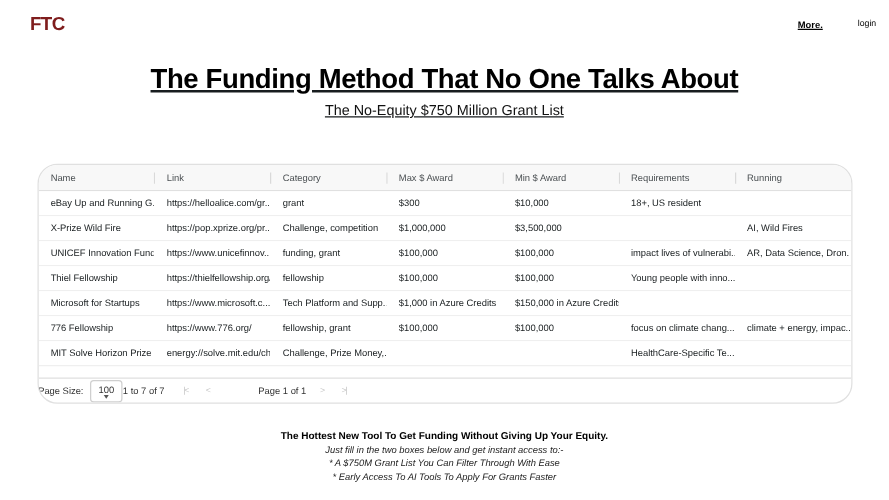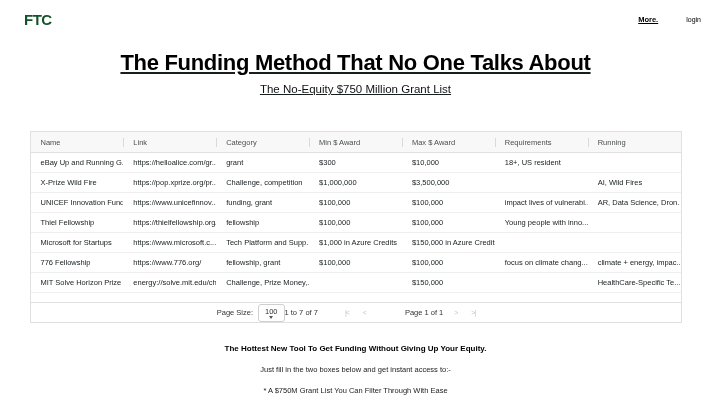--- a/index.html
+++ b/index.html
@@ -2,59 +2,59 @@
 <html><head>
 <meta charset="utf-8">
 <style>
   * { margin:0; padding:0; box-sizing:border-box; }
   html,body { width:711px; height:400px; background:#ffffff; overflow:hidden;
               font-family:"Liberation Sans","DejaVu Sans",sans-serif; color:#181d1f; }
 
   
   .topbar { display:flex; justify-content:space-between; align-items:center;
             padding:8px 10px 0 24px; height:30px; }
-  .brand { font-size:15px; font-weight:bold; letter-spacing:-0.5px; color:#14532d; }
+  .brand { font-size:15px; font-weight:bold; letter-spacing:-0.5px; color:#7f1d1d; }
   .topbar-right { display:flex; align-items:center; gap:28px; }
   .more-link { font-size:7.5px; font-weight:bold; text-decoration:underline; color:#000; cursor:pointer; }
   .login-link { font-size:7px; color:#000; cursor:pointer; }
 
   
   .hero { text-align:center; margin-top:20px;text-decoration:underline; }
   .title { font-size:22px; font-weight:bold; color:#000; letter-spacing:-0.3px; }
   .subtitle { font-size:11.5px; color:#111; margin-top:7px; }
 
   
-  .grid { width:652px; margin:36px auto 0; border:1px solid #e0e0e0; border-radius:0;
+  .grid { width:652px; margin:36px auto 0; border:1px solid #e0e0e0; border-radius:16px;
           overflow:hidden; display:flex; flex-direction:column; height:192px; background:#fff; }
   .ghead { display:grid; grid-template-columns:repeat(7,1fr); background:#f8f8f8;
            border-bottom:1px solid #e0e0e0; height:21px; flex:0 0 21px; }
   .hcell { position:relative; display:flex; align-items:center; padding-left:10px;
            font-size:7.5px; color:#4a4f52; white-space:nowrap; overflow:hidden; cursor:pointer; }
   .hcell:not(:first-child)::before { content:""; position:absolute; left:0; top:6px;
            width:1px; height:9px; background:#d9d9d9; }
   .grow { display:grid; grid-template-columns:repeat(7,1fr); height:20px; flex:0 0 20px;
           border-bottom:1px solid #efefef; background:#fff; }
   .cell { display:flex; align-items:center; padding-left:10px; font-size:7.5px;
           color:#181d1f; white-space:nowrap; overflow:hidden; }
   .gfill { flex:1 1 auto; }
   .gpage { flex:0 0 20px; border-top:1px solid #e0e0e0; display:flex; align-items:center;
-           justify-content:center; padding-right:12px; font-size:7.5px; color:#333; }
+           justify-content:flex-start; padding-right:12px; font-size:7.5px; color:#333; }
   .psize-label { margin-right:5px; }
   .psel { display:inline-flex; align-items:center; gap:0; border:1px solid #cfcfcf;
           border-radius:3px; padding:2px 6px; cursor:pointer; background:#fff;flex-direction:column; }
   .caret { width:0; height:0; border-left:2.5px solid transparent; border-right:2.5px solid transparent;
            border-top:3.5px solid #555; display:inline-block; }
-  .prange { margin-right:20px; }
+  .prange { margin-right:8px; }
   .pic { color:#c3c3c3; font-size:7px; margin:0 7px; cursor:pointer; letter-spacing:-1px; }
   .ppage { margin:0 4px;padding-left:28px; }
 
   
   .foot { text-align:center; margin-top:21px; }
   .foot-headline { font-size:8px; font-weight:bold; color:#000; }
-  .foot-line { font-size:7.5px; color:#222; margin-top:12px; }
+  .foot-line { font-size:7.5px; color:#222; margin-top:2px;font-style:italic; }
 </style>
 </head>
 <body>
 
 <div class="topbar">
   <div class="brand">FTC</div>
   <div class="topbar-right">
     <span class="more-link">More.</span>
     <span class="login-link">login</span>
   </div>
@@ -63,22 +63,22 @@
 <div class="hero">
   <div class="title">The Funding Method That No One Talks About</div>
   <div class="subtitle">The No-Equity $750 Million Grant List</div>
 </div>
 
 <div class="grid">
   <div class="ghead" id="gridHead">
       <div class="hcell">Name</div>
       <div class="hcell">Link</div>
       <div class="hcell">Category</div>
+      <div class="hcell">Max $ Award</div>
       <div class="hcell">Min $ Award</div>
-      <div class="hcell">Max $ Award</div>
       <div class="hcell">Requirements</div>
       <div class="hcell">Running</div>
     </div>
   <div id="gridBody">
       <div class="grow">
         <div class="cell">eBay Up and Running G...</div>
         <div class="cell">https://helloalice.com/gr...</div>
         <div class="cell">grant</div>
         <div class="cell">$300</div>
         <div class="cell">$10,000</div>
@@ -128,21 +128,20 @@
         <div class="cell">$100,000</div>
         <div class="cell">$100,000</div>
         <div class="cell">focus on climate chang...</div>
         <div class="cell">climate + energy, impac...</div>
       </div>
       <div class="grow">
         <div class="cell">MIT Solve Horizon Prize</div>
         <div class="cell">energy://solve.mit.edu/ch...</div>
         <div class="cell">Challenge, Prize Money,...</div>
         <div class="cell"></div>
-        <div class="cell">$150,000</div>
         <div class="cell"></div>
         <div class="cell">HealthCare-Specific Te...</div>
       </div>
     </div>
   <div class="gfill"></div>
   <div class="gpage">
     <span class="psize-label">Page Size:</span>
     <span class="psel">
       <span>100</span>
       <span class="caret"></span>

